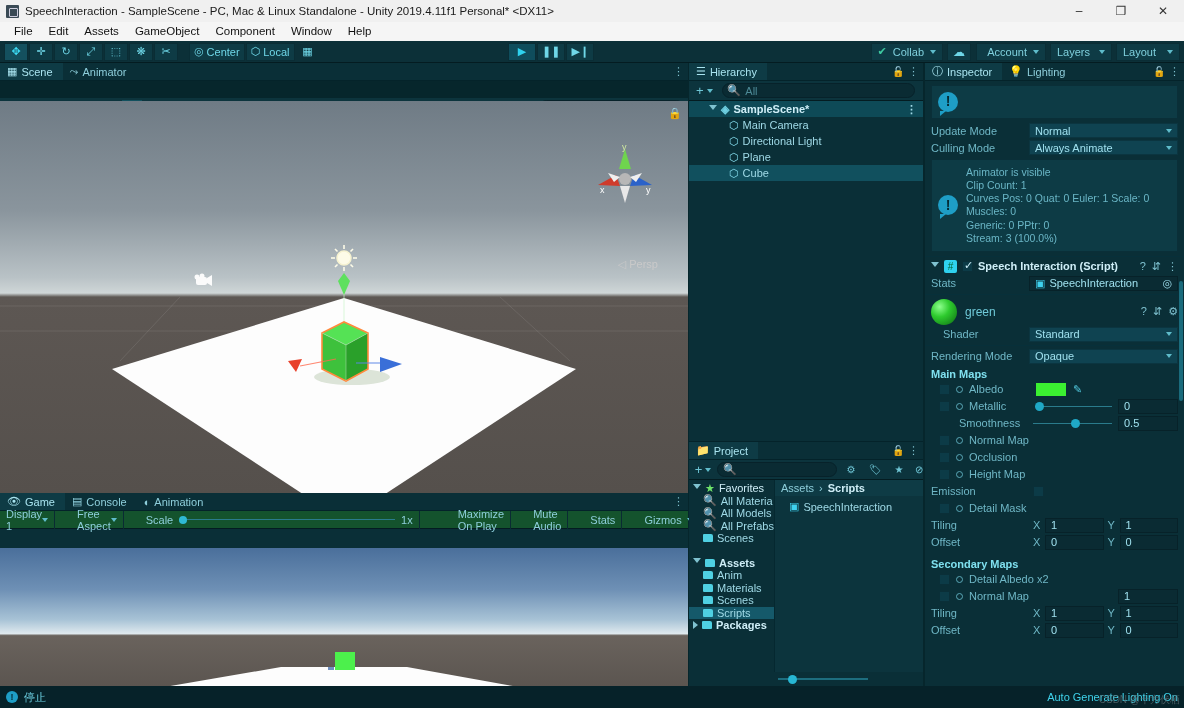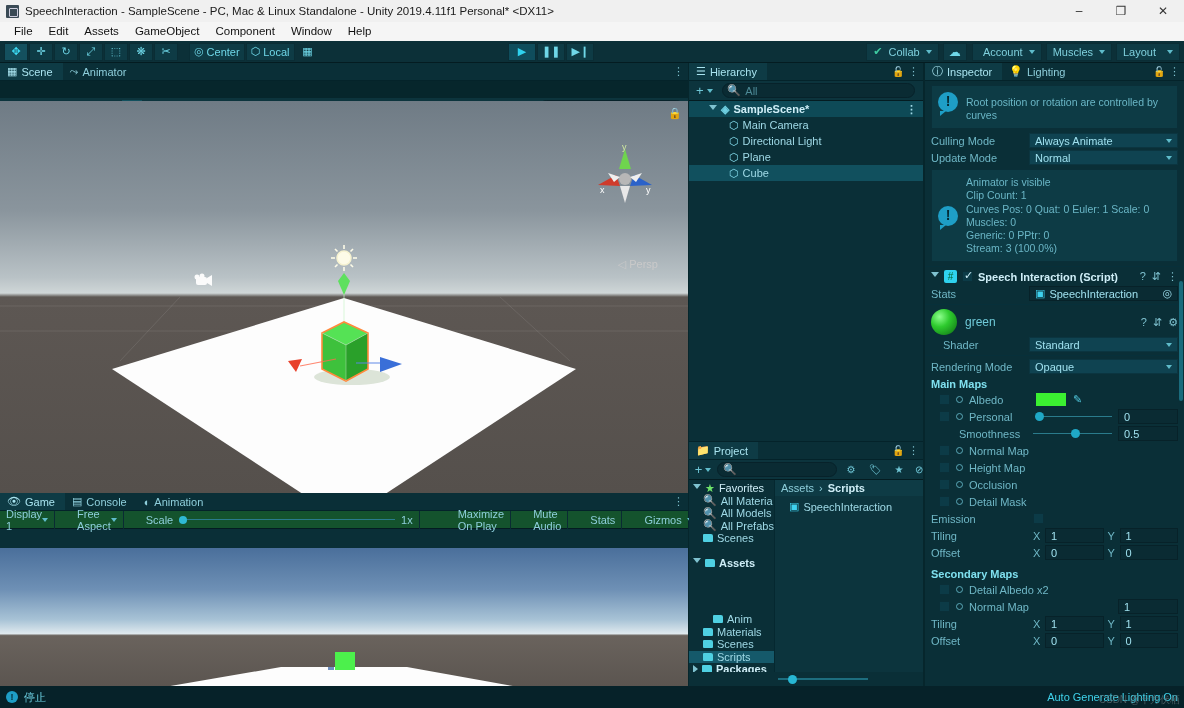--- a/index.html
+++ b/index.html
@@ -255,21 +255,21 @@
         <span style="color:#3ec9a0;">✔</span>
         <span>Collab</span>
         <span class="caret"></span>
       </div>
       <div class="tbtn" style="font-size:12px;">☁</div>
       <div class="drop" style="min-width:70px;justify-content:flex-end;">
         <span>Account</span>
         <span class="caret"></span>
       </div>
       <div class="drop" style="min-width:62px;justify-content:space-between;">
-        <span>Muscles</span>
+        <span>Layers</span>
         <span class="caret"></span>
       </div>
       <div class="drop" style="min-width:64px;justify-content:space-between;">
         <span>Layout</span>
         <span class="caret"></span>
       </div>
     </div>
   </div>
 
   <div class="body">
@@ -560,21 +560,21 @@
             <div class="prow" style="padding-left:14px;">
               <span class="folder-ico"></span>
               <span>Scenes</span>
             </div>
             <div style="height:12px;"></div>
             <div class="prow">
               <span class="tri open"></span>
               <span class="folder-ico"></span>
               <span style="font-weight:bold;color:#cfeef7;">Assets</span>
             </div>
-            <div class="prow" style="padding-left:24px;margin-top:44px;">
+            <div class="prow" style="padding-left:14px;">
               <span class="folder-ico"></span>
               <span>Anim</span>
             </div>
             <div class="prow" style="padding-left:14px;">
               <span class="folder-ico"></span>
               <span>Materials</span>
             </div>
             <div class="prow" style="padding-left:14px;">
               <span class="folder-ico"></span>
               <span>Scenes</span>
@@ -621,34 +621,33 @@
           <span>Lighting</span>
         </div>
         <div class="lock">🔓</div>
         <div class="rightdots">⋮</div>
       </div>
 
       <div class="insp-body">
 
         <div class="helpbox">
           <div class="warnico">!</div>
-          <div style="padding-top:4px;">Root position or rotation are controlled by curves</div>
-        </div>
-
+        </div>
+
+        <div class="irow">
+          <div class="ilabel">Update Mode</div>
+          <div class="ifield">
+            <span>Normal</span>
+            <span class="caret"></span>
+          </div>
+        </div>
         <div class="irow">
           <div class="ilabel">Culling Mode</div>
           <div class="ifield">
             <span>Always Animate</span>
-            <span class="caret"></span>
-          </div>
-        </div>
-        <div class="irow">
-          <div class="ilabel">Update Mode</div>
-          <div class="ifield">
-            <span>Normal</span>
             <span class="caret"></span>
           </div>
         </div>
 
         <div class="helpbox" style="align-items:center;">
           <div class="warnico">!</div>
           <div>
             <div>Animator is visible</div>
             <div>Clip Count: 1</div>
             <div>Curves Pos: 0 Quat: 0 Euler: 1 Scale: 0 Muscles: 0</div>
@@ -718,21 +717,21 @@
           <span class="propcheck" style="margin-left:8px;"></span>
           <span class="radio"></span>
           <span style="color:#6fb7c6;width:60px;">Albedo</span>
           <span class="swatch" style="background: rgb(59, 240, 49);"></span>
           <span style="color:#4fc5da;">✎</span>
         </div>
 
         <div class="irow">
           <span class="propcheck" style="margin-left:8px;"></span>
           <span class="radio"></span>
-          <span style="color:#6fb7c6;width:60px;">Personal</span>
+          <span style="color:#6fb7c6;width:60px;">Metallic</span>
           <span class="slider">
             <span class="trk"></span>
               <span class="knb" style="left:0;"></span>
           </span>
           <span class="numbox">0</span>
         </div>
 
         <div class="irow">
           <span style="color:#6fb7c6;width:96px;padding-left:28px;">Smoothness</span>
           <span class="slider">
@@ -744,37 +743,37 @@
 
 
         <div class="irow">
           <span class="propcheck" style="margin-left:8px;"></span>
           <span class="radio"></span>
           <span style="color:#6fb7c6;">Normal Map</span>
         </div>
         <div class="irow">
           <span class="propcheck" style="margin-left:8px;"></span>
           <span class="radio"></span>
-          <span style="color:#6fb7c6;">Height Map</span>
+          <span style="color:#6fb7c6;">Occlusion</span>
         </div>
         <div class="irow">
           <span class="propcheck" style="margin-left:8px;"></span>
           <span class="radio"></span>
-          <span style="color:#6fb7c6;">Occlusion</span>
-        </div>
+          <span style="color:#6fb7c6;">Height Map</span>
+        </div>
+        <div class="irow">
+          <span style="color:#6fb7c6;width:96px;">Emission</span>
+          <span class="propcheck"></span>
+          <span style="flex:1"></span>
+        </div>
+
         <div class="irow">
           <span class="propcheck" style="margin-left:8px;"></span>
           <span class="radio"></span>
           <span style="color:#6fb7c6;">Detail Mask</span>
-        </div>
-
-        <div class="irow">
-          <span style="color:#6fb7c6;width:96px;">Emission</span>
-          <span class="propcheck"></span>
-          <span style="flex:1"></span>
         </div>
 
         <div class="irow">
           <span style="color:#6fb7c6;width:96px;">Tiling</span>
           <div class="xy">
             <span class="lab">X</span>
             <span class="box">1</span>
             <span class="lab">Y</span>
             <span class="box">1</span>
           </div>

